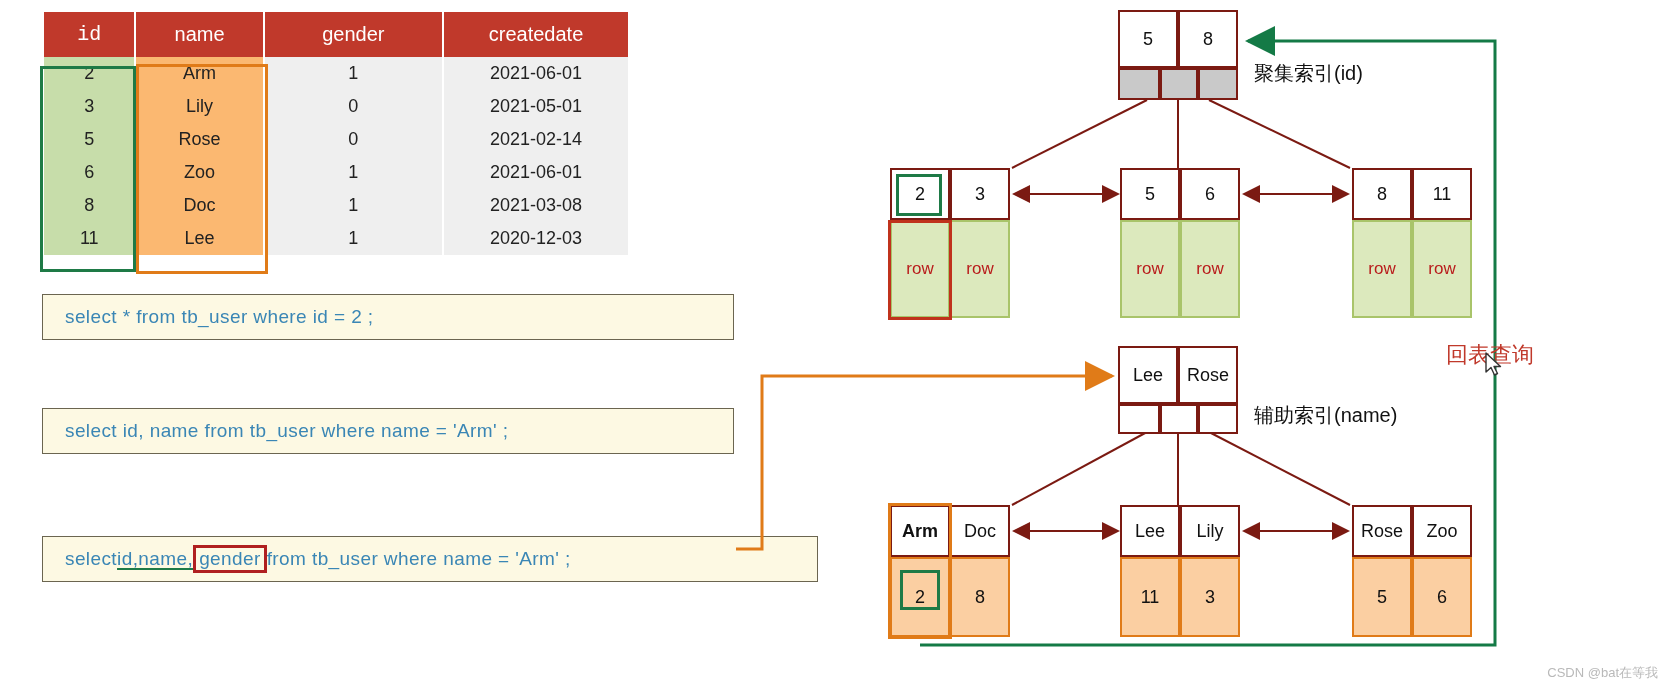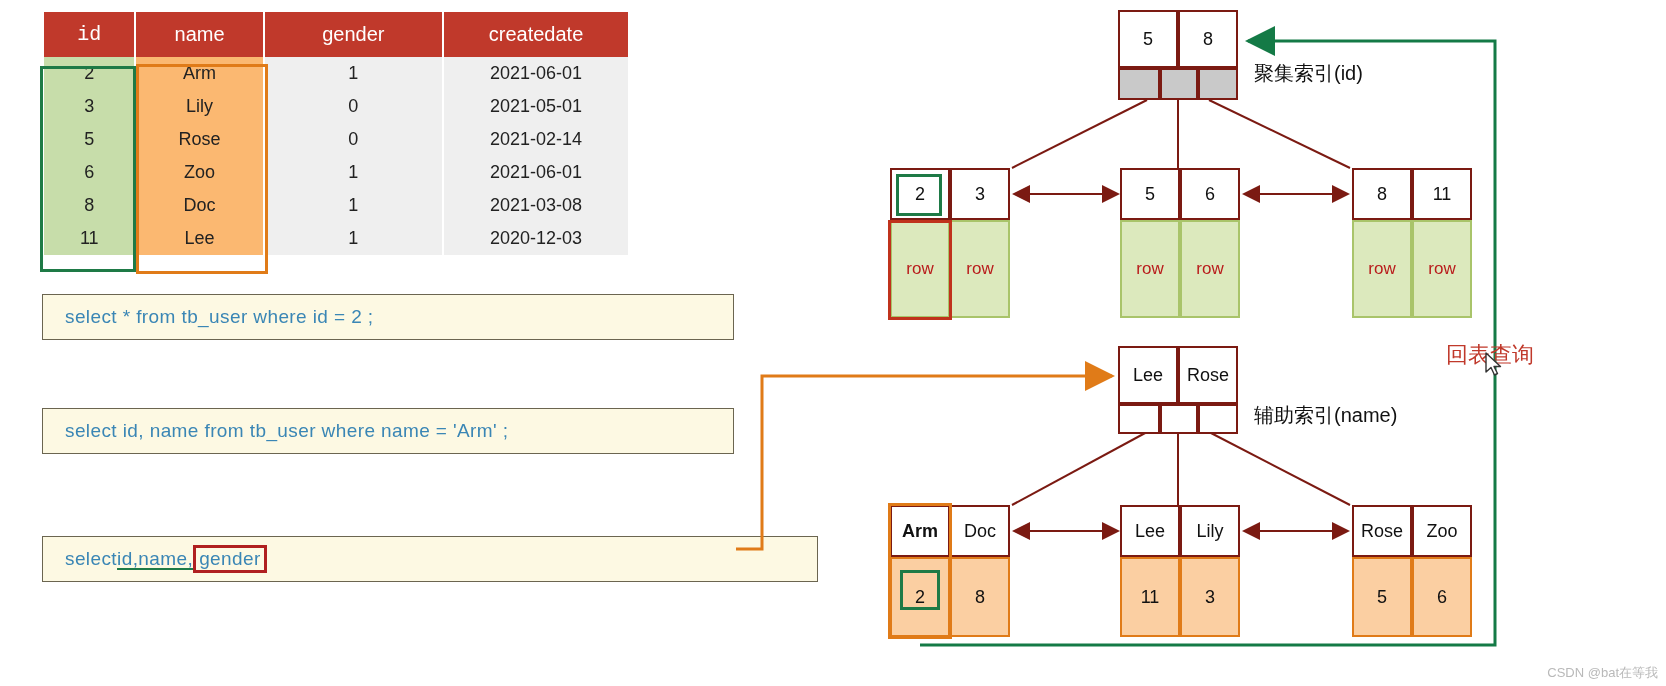--- a/index.html
+++ b/index.html
@@ -126,20 +126,21 @@
 <div class="sql-box" id="sql-1">
   <span>select * from  tb_user  where  id  =  2 ;</span>
 </div>
 <div class="sql-box" id="sql-2">
   <span>select  id, name  from  tb_user  where  name = 'Arm' ;</span>
 </div>
 <div class="sql-box" id="sql-3">
   <span>select </span>
     <span class="sql-underline">id,name,</span>
     <span class="sql-redbox">gender</span>
+    <span> from  tb_user  where  name = 'Arm' ;</span>
 </div>
 
 <svg id="wires">
   <defs>
     <marker id="arrDark" markerWidth="9" markerHeight="9" refX="8" refY="4.5" orient="auto">
       <path d="M0,0 L9,4.5 L0,9 z" fill="#7b1a12"></path>
     </marker>
     <marker id="arrDarkS" markerWidth="9" markerHeight="9" refX="1" refY="4.5" orient="auto">
       <path d="M9,0 L0,4.5 L9,9 z" fill="#7b1a12"></path>
     </marker>

